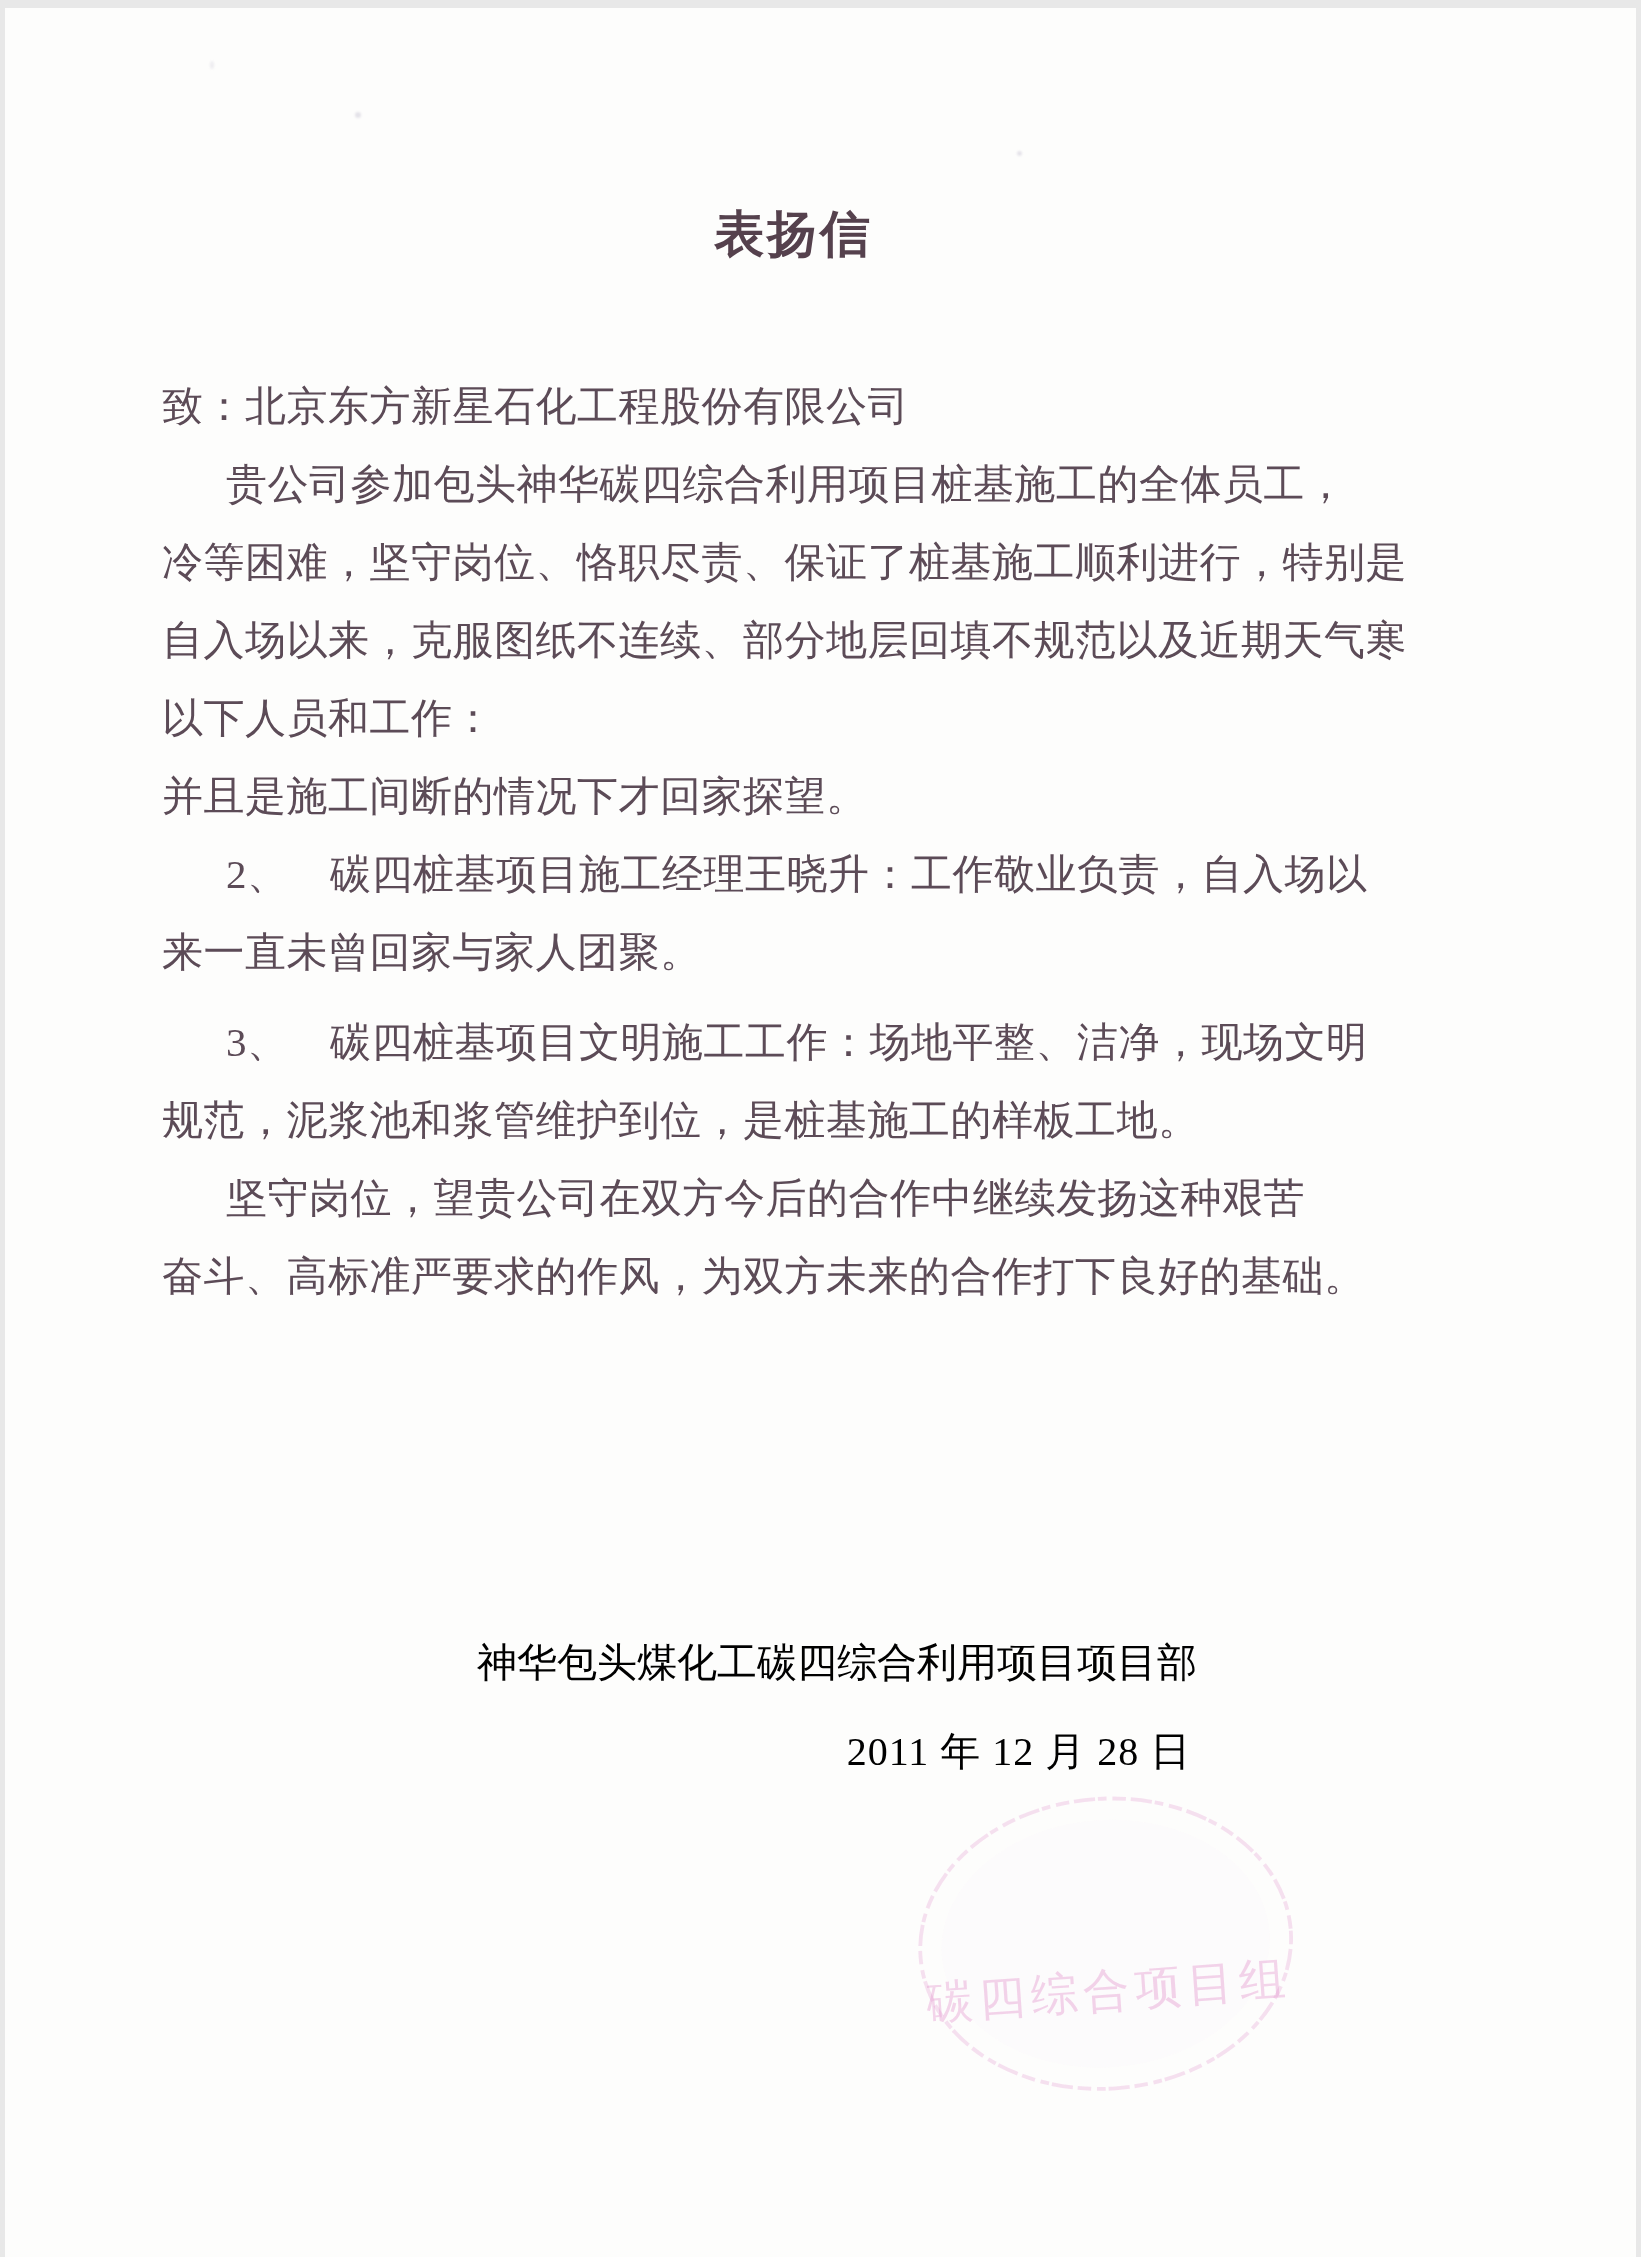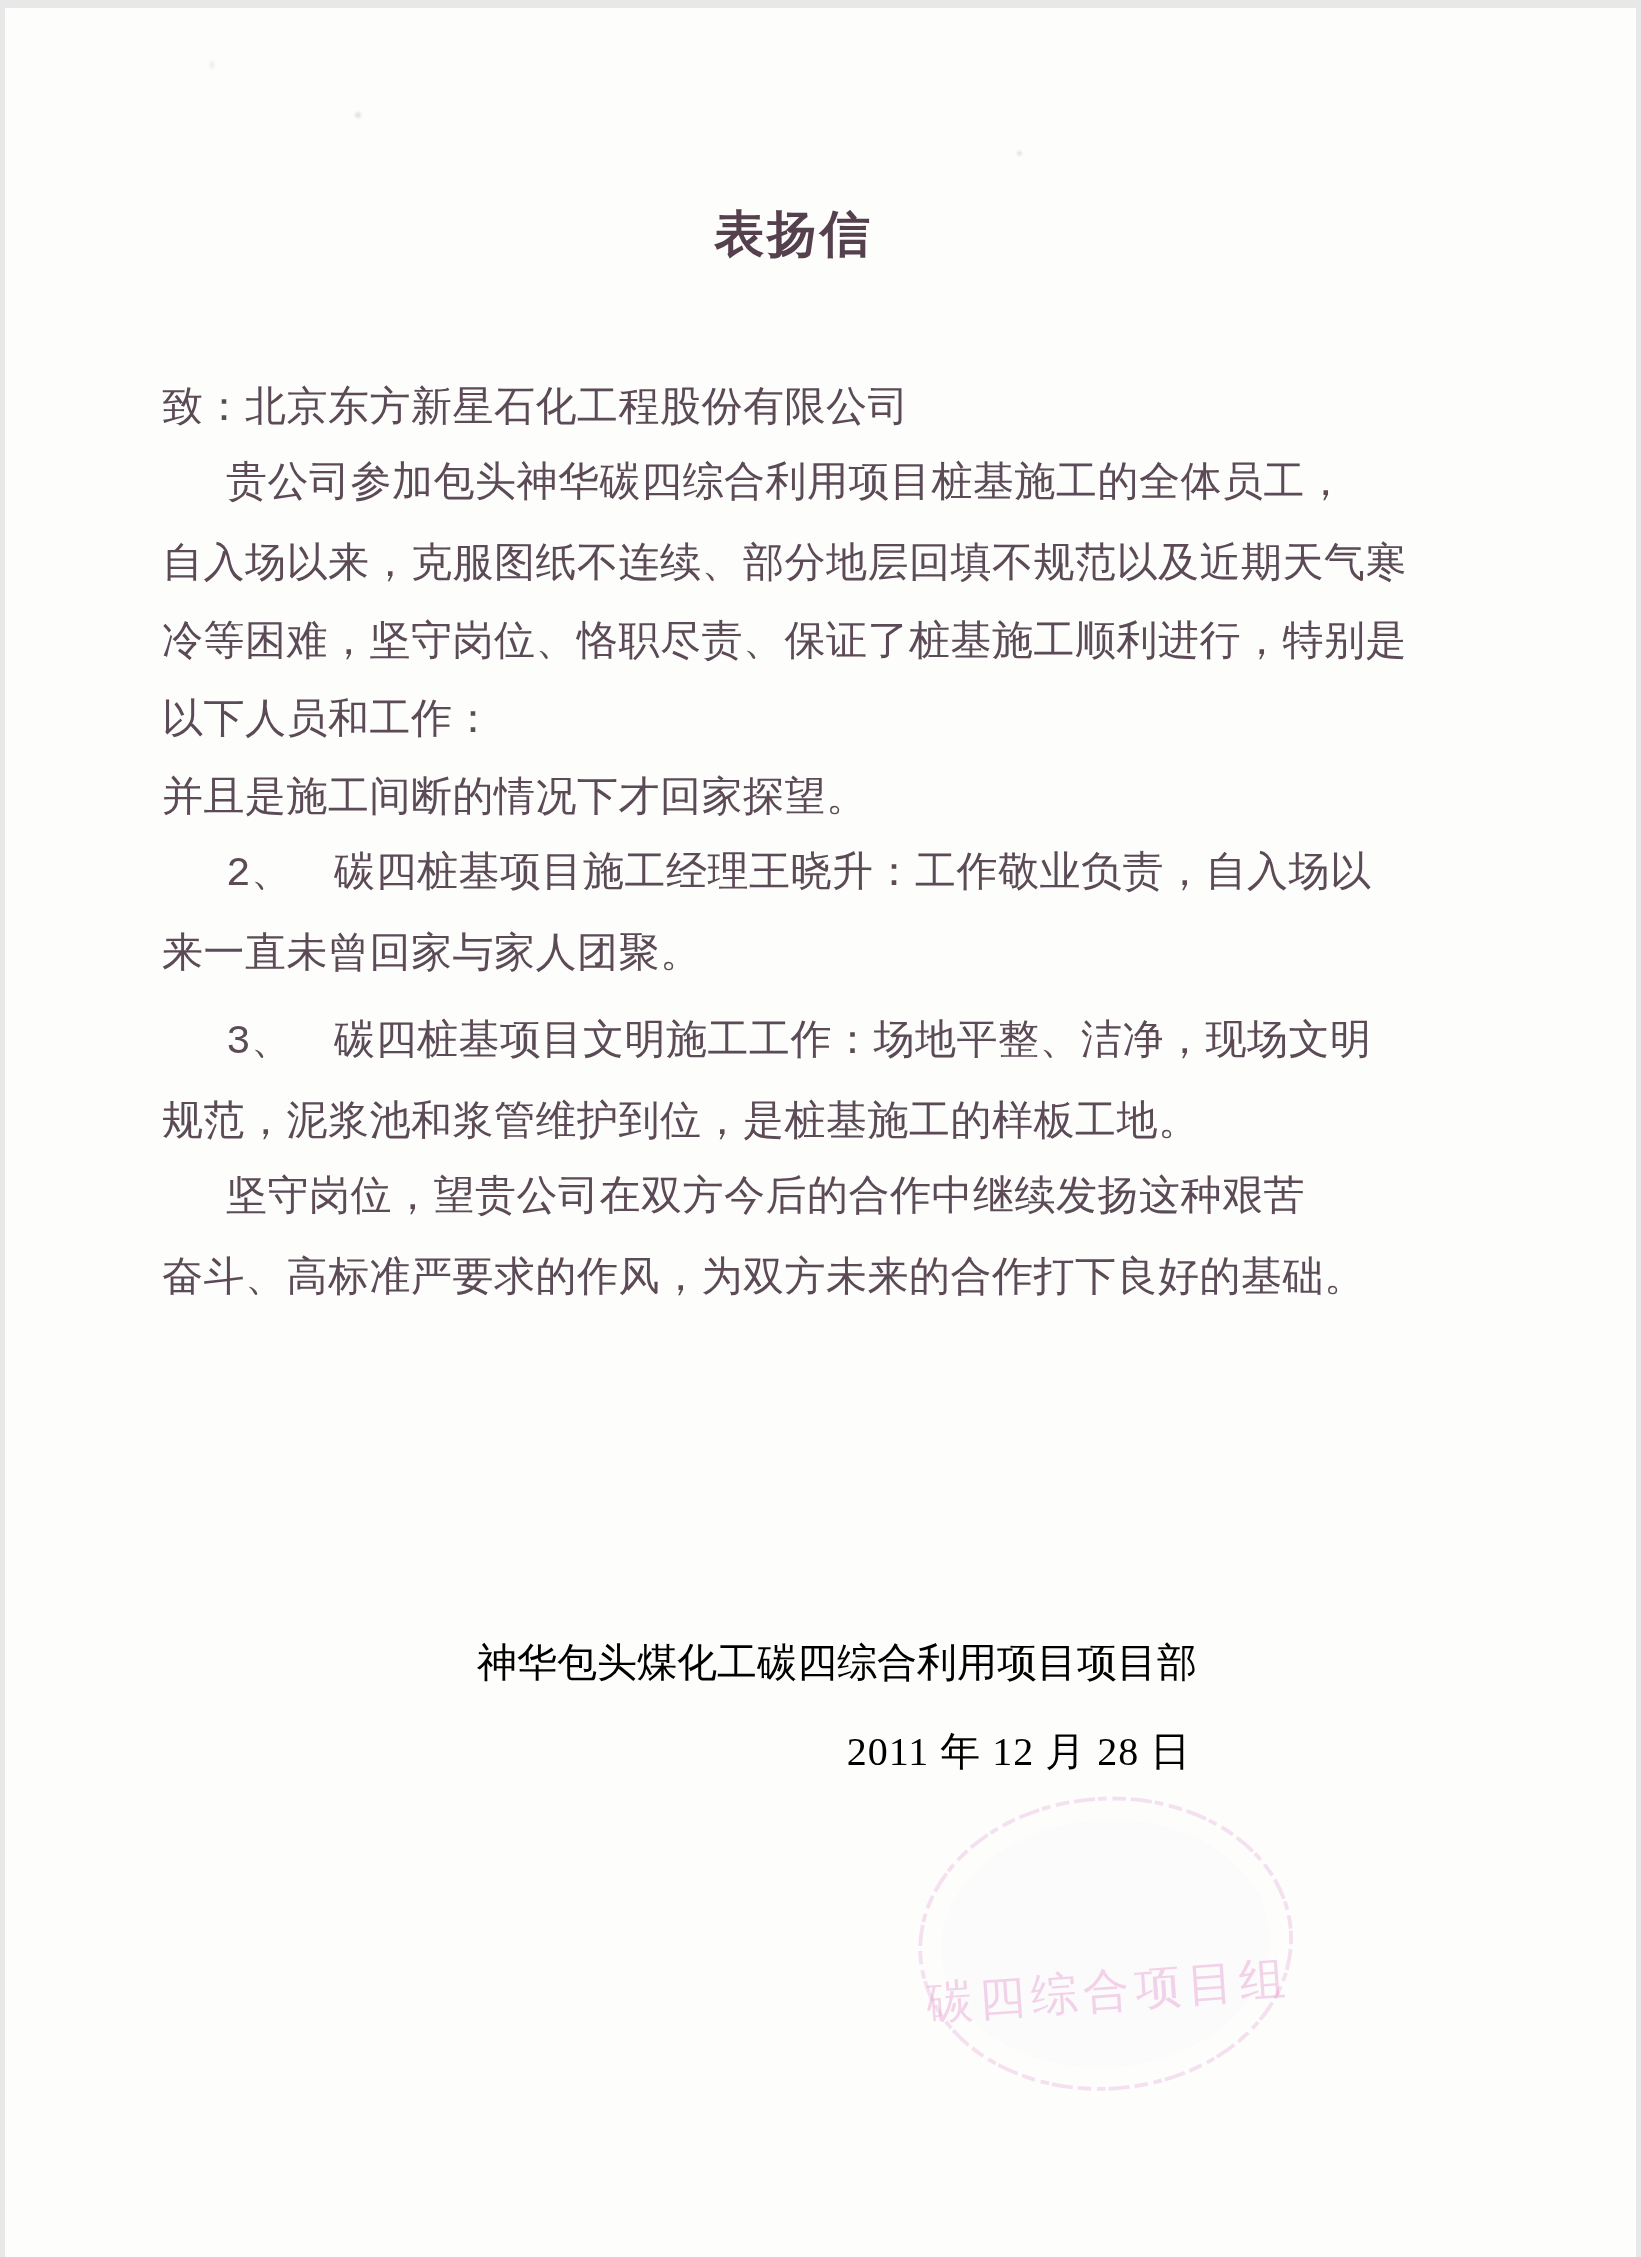--- a/index.html
+++ b/index.html
@@ -49,21 +49,21 @@
     top: 359px;
     width: 1251px;
   }
   .line {
     height: 78px;
     line-height: 78px;
     font-size: 41px;
     letter-spacing: 0.5px;
     white-space: nowrap;
   }
-  .line.indent { text-indent: 64px; font-family: Liberation Mono, monospace; }
+  .line.indent { text-indent: 64px; }
   
   .line.gap-lg { margin-top: 21px; }
   .line.gap-md { margin-top: 11.6px; }
 
   .signature {
     position: absolute;
     top: 1630px;
     right: 439px;
     text-align: right;
     font-size: 40px;
@@ -94,22 +94,22 @@
 
   <span class="speckle s1"></span>
   <span class="speckle s2"></span>
   <span class="speckle s3"></span>
 
   <h1 class="title">表扬信</h1>
 
   <div class="body-text">
     <div class="line">致：北京东方新星石化工程股份有限公司</div>
     <div class="line indent">贵公司参加包头神华碳四综合利用项目桩基施工的全体员工，</div>
+    <div class="line">冷等困难，坚守岗位、恪职尽责、保证了桩基施工顺利进行，特别是</div>
     <div class="line">自入场以来，克服图纸不连续、部分地层回填不规范以及近期天气寒</div>
-    <div class="line">冷等困难，坚守岗位、恪职尽责、保证了桩基施工顺利进行，特别是</div>
     <div class="line">以下人员和工作：</div>
     <div class="line">并且是施工间断的情况下才回家探望。</div>
     <div class="line indent">2、　碳四桩基项目施工经理王晓升：工作敬业负责，自入场以</div>
     <div class="line">来一直未曾回家与家人团聚。</div>
     <div class="line indent gap-md">3、　碳四桩基项目文明施工工作：场地平整、洁净，现场文明</div>
     <div class="line">规范，泥浆池和浆管维护到位，是桩基施工的样板工地。</div>
     <div class="line indent">坚守岗位，望贵公司在双方今后的合作中继续发扬这种艰苦</div>
     <div class="line">奋斗、高标准严要求的作风，为双方未来的合作打下良好的基础。</div>
   </div>
 

